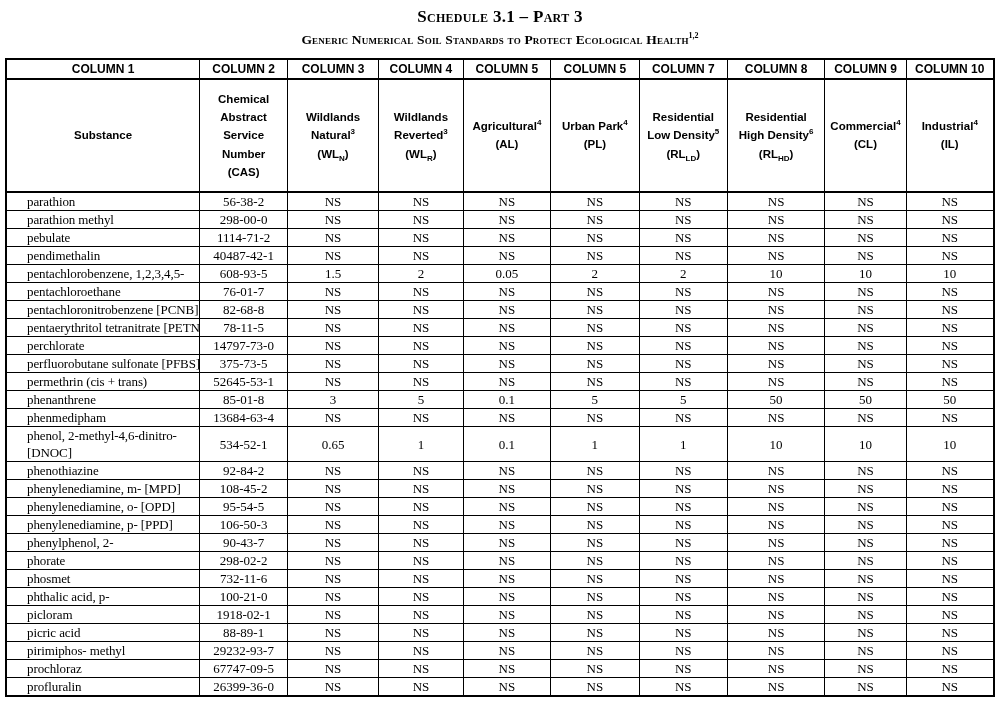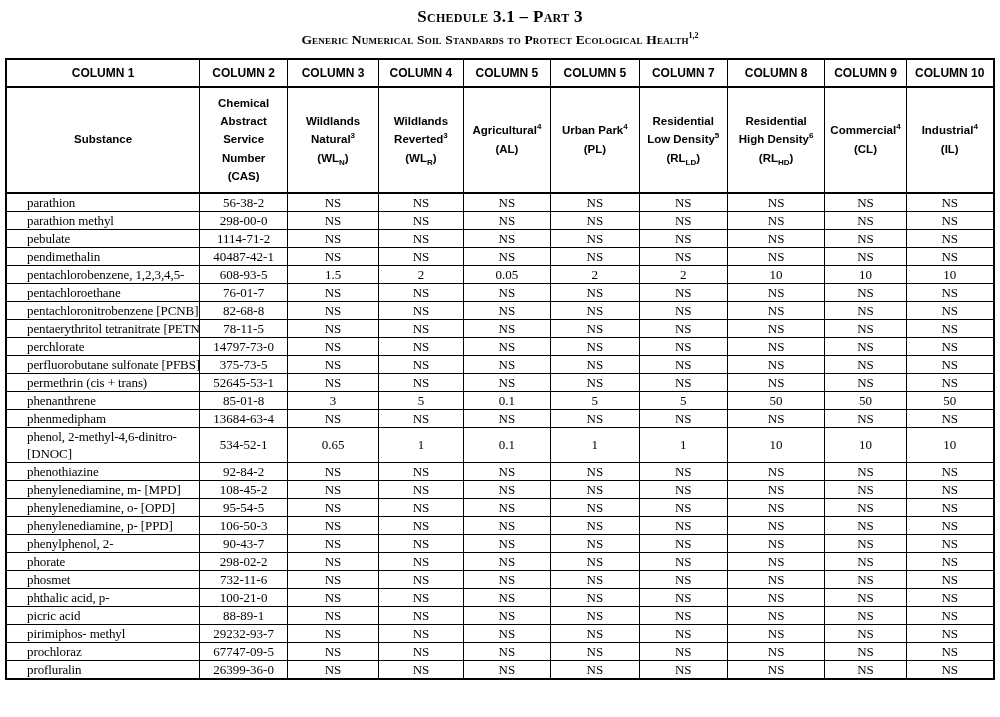--- a/index.html
+++ b/index.html
@@ -43,32 +43,32 @@
   col.c6 { width: 9.0%; }
   col.c7 { width: 8.9%; }
   col.c8 { width: 9.9%; }
   col.c9 { width: 8.2%; }
   col.c10 { width: 8.9%; }
   th, td { border: 1px solid #000; overflow: hidden; }
   tr.columns th {
     font-family: "Liberation Sans", sans-serif;
     font-weight: bold;
     font-size: 12px;
-    height: 28px;
+    height: 20px;
     padding: 0;
     text-align: center;
     border-bottom: 2px solid #000;
   }
   tr.fields th {
     font-family: "Liberation Sans", sans-serif;
     font-weight: bold;
     font-size: 11.5px;
     line-height: 1.6;
     height: 106px;
-    padding: 2px 1px;
+    padding: 10px 1px;
     vertical-align: middle;
     border-bottom: 2px solid #000;
   }
   tr.fields sup { font-size: 8px; line-height: 0; }
   tr.fields sub { font-size: 8px; line-height: 0; }
   tbody td {
     font-size: 13px;
     line-height: 17px;
     height: 18px;
     padding: 0;
@@ -427,20 +427,32 @@
           <td>NS</td>
           <td>NS</td>
           <td>NS</td>
           <td>NS</td>
           <td>NS</td>
           <td>NS</td>
           <td>NS</td>
           <td>NS</td>
         </tr>
         <tr>
+          <td class="substance">picloram</td>
+          <td>1918-02-1</td>
+          <td>NS</td>
+          <td>NS</td>
+          <td>NS</td>
+          <td>NS</td>
+          <td>NS</td>
+          <td>NS</td>
+          <td>NS</td>
+          <td>NS</td>
+        </tr>
+        <tr>
           <td class="substance">picric acid</td>
           <td>88-89-1</td>
           <td>NS</td>
           <td>NS</td>
           <td>NS</td>
           <td>NS</td>
           <td>NS</td>
           <td>NS</td>
           <td>NS</td>
           <td>NS</td>

